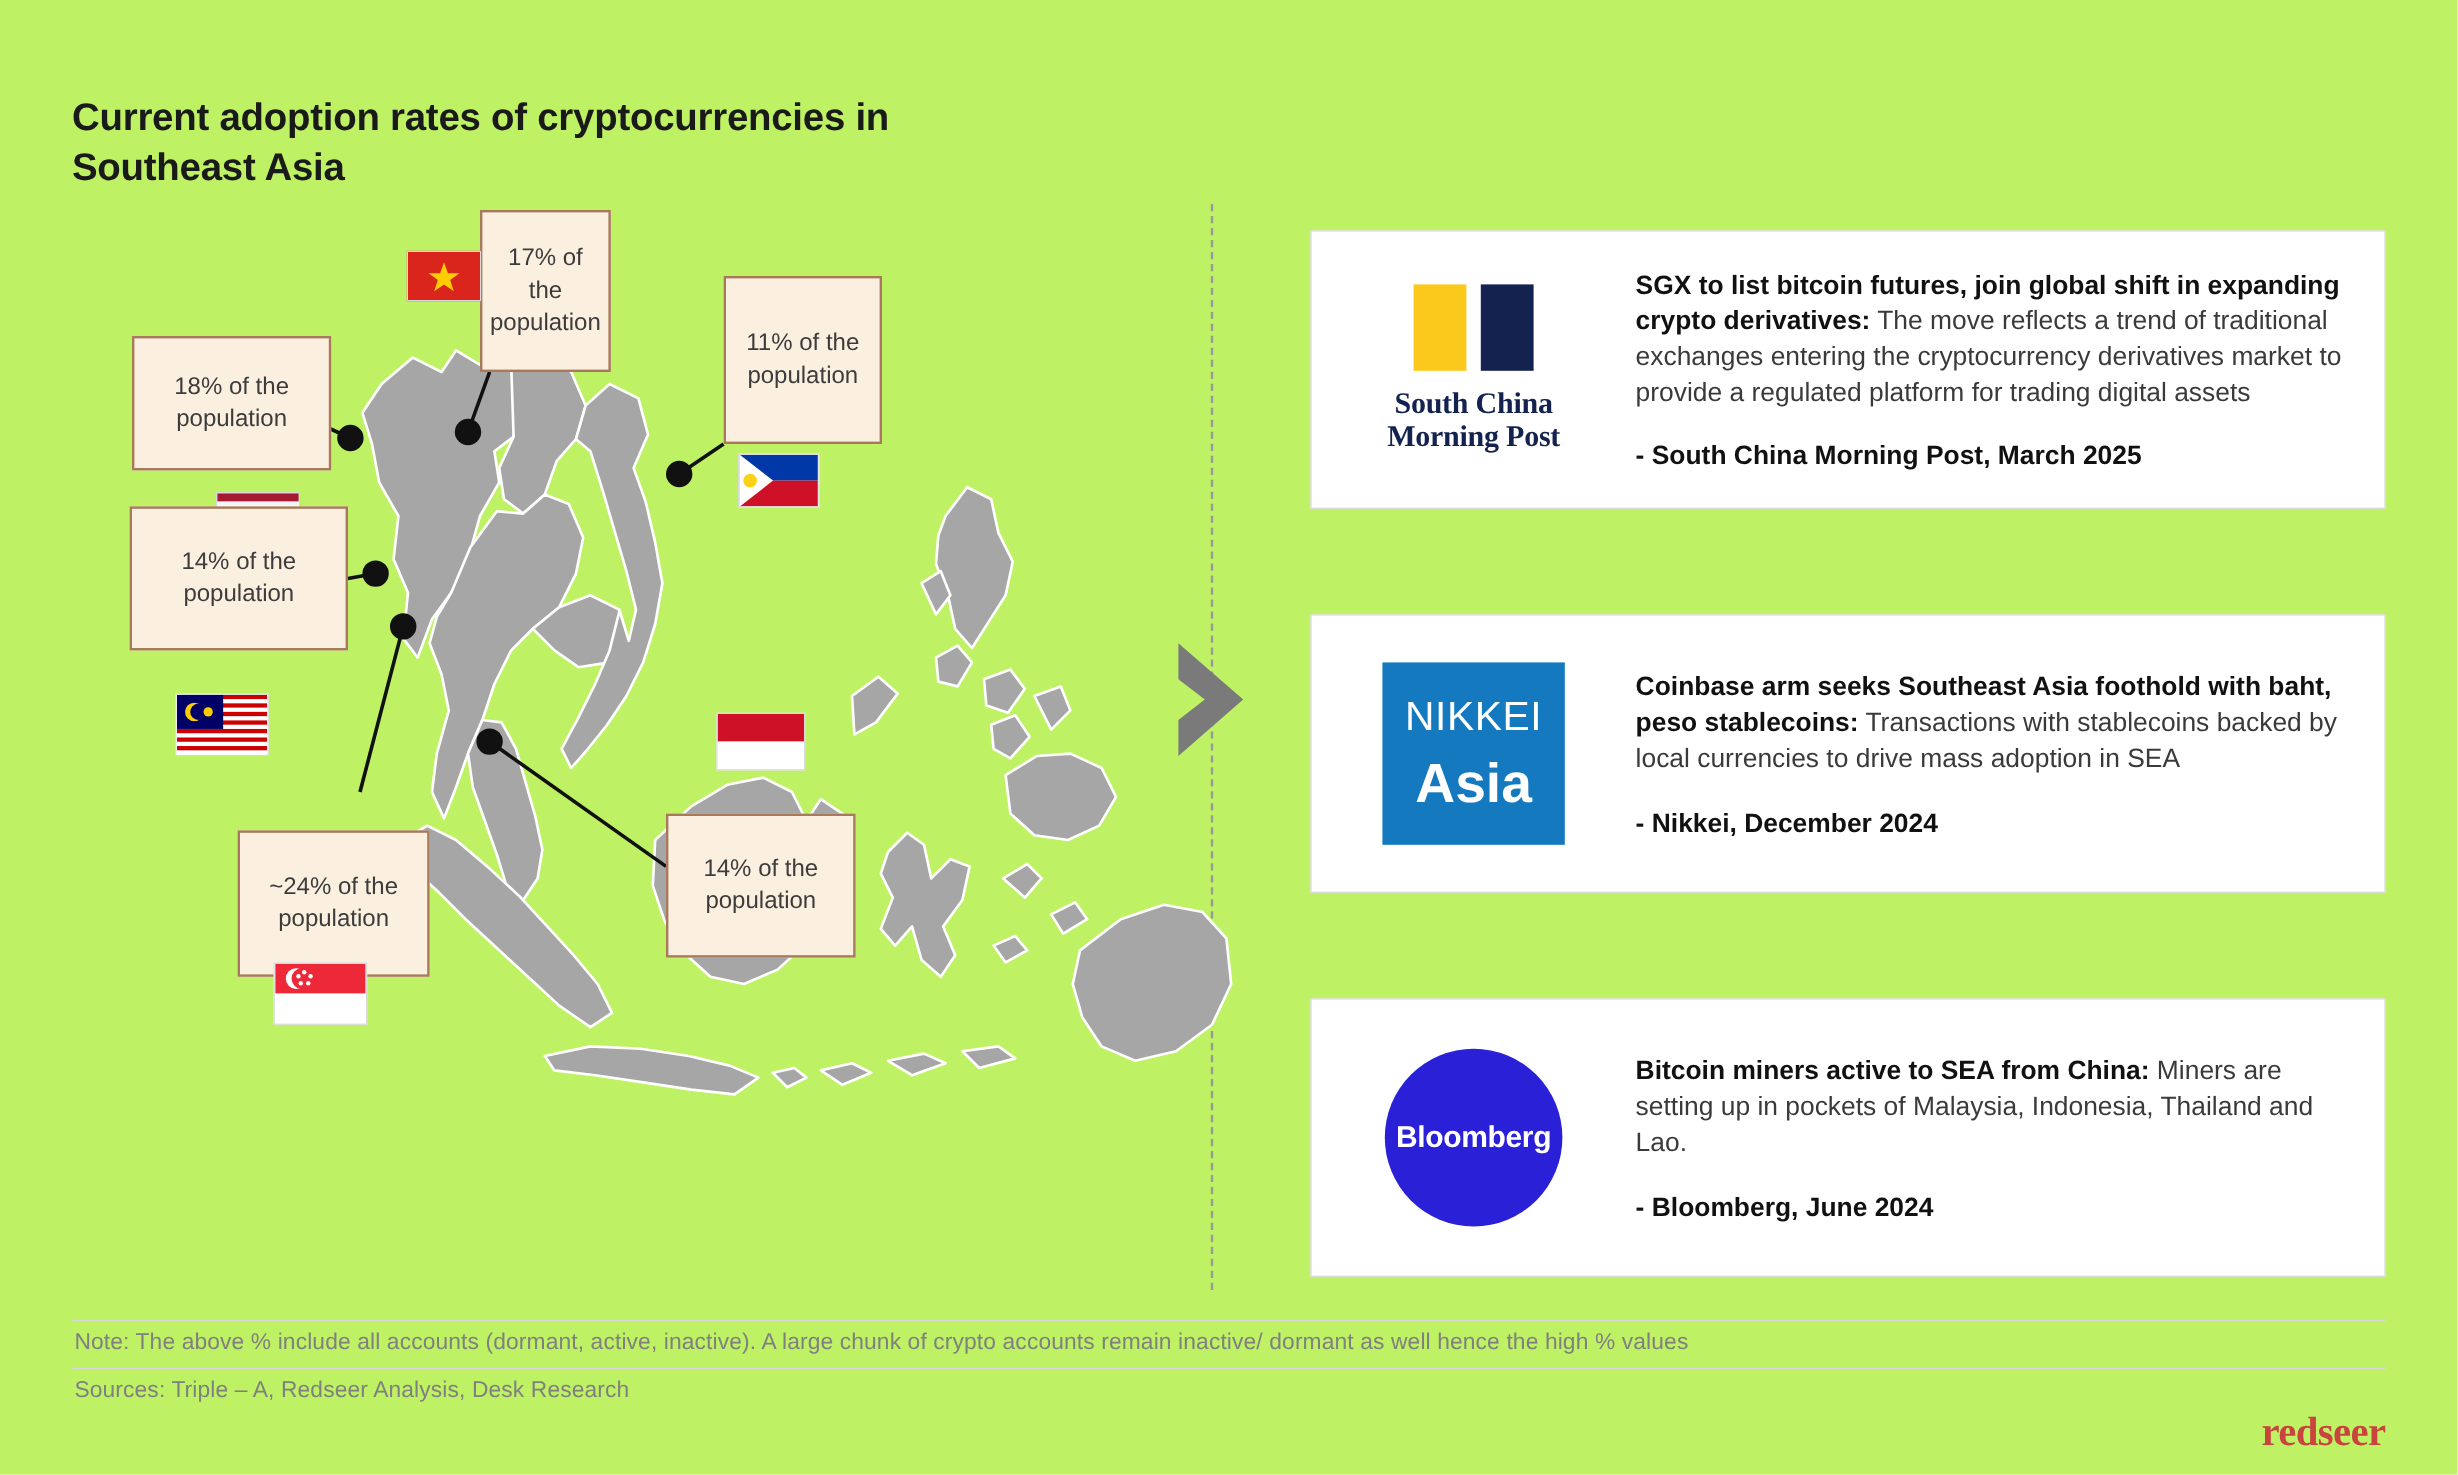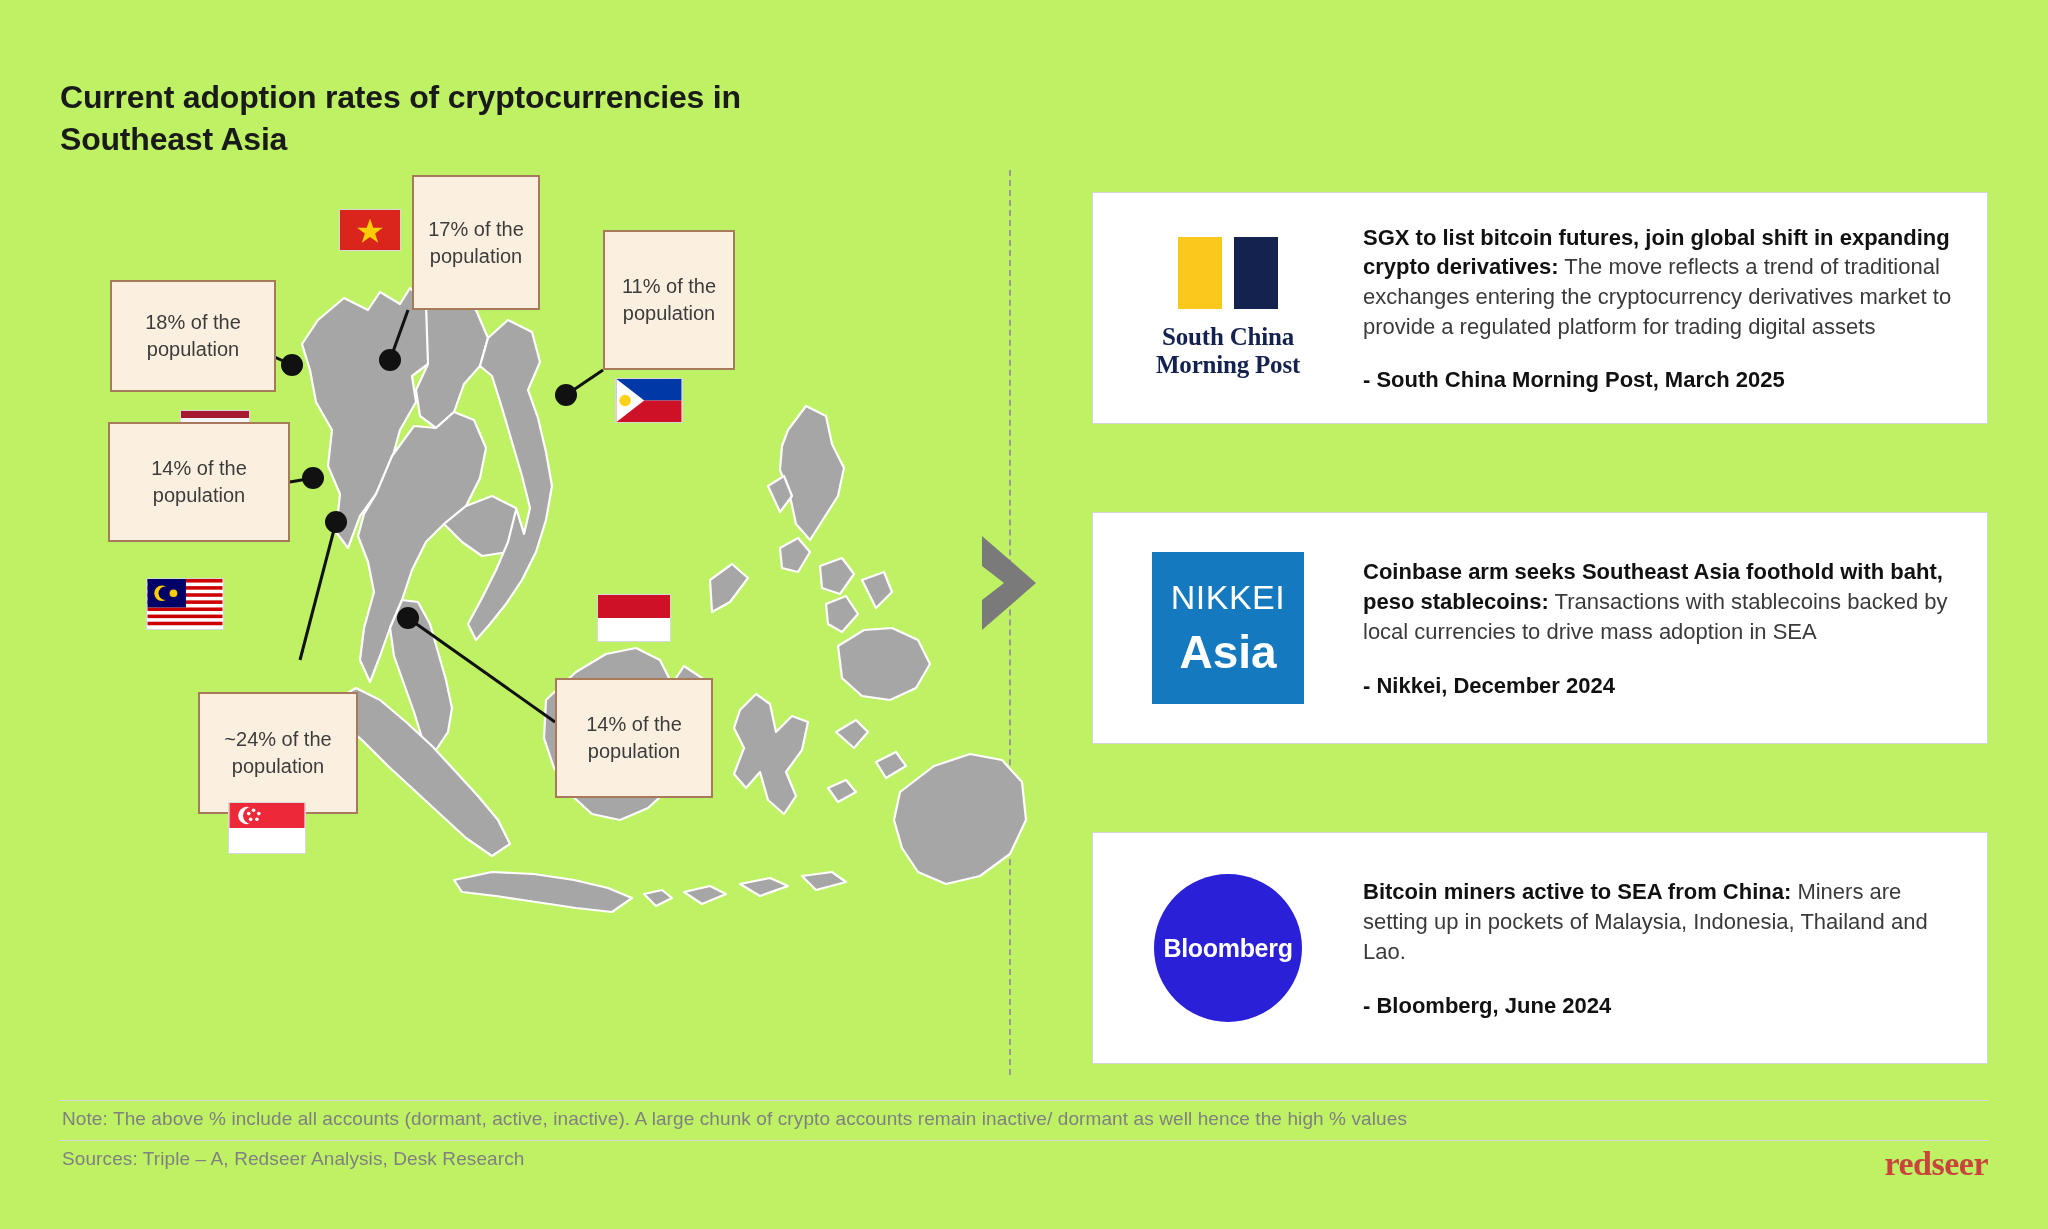--- a/index.html
+++ b/index.html
@@ -108,21 +108,21 @@
     color: #fff; font-size: 25px; font-weight: bold; letter-spacing: -0.3px;
   }
 
   
   .foot-rule { position: absolute; left: 60px; width: 1928px; height: 1px; background: #d9d9d9; }
   .foot-note {
     position: absolute; left: 62px; font-size: 19px; color: #808080;
     letter-spacing: 0.1px; white-space: nowrap;
   }
   .redseer {
-    position: absolute; right: 60px; top: 1145px;
+    position: absolute; right: 60px; top: 1175px;
     font-family: "Liberation Serif", serif;
     font-size: 34px; font-weight: bold; color: #C8443C; letter-spacing: -0.5px;
   }
 </style>
 </head>
 <body>
 
 <div id="root">
 
   <div class="title-left">Current adoption rates of cryptocurrencies in Southeast Asia</div>
@@ -218,21 +218,21 @@
       <span>18% of the<br>population</span>
     </div>
     <div class="flag" style="left:120px; top:250px; width:70px; height:46px;">
       <div class="row" style="height:16%;background:#A51931"></div>
       <div class="row" style="height:17%;background:#F4F5F8"></div>
       <div class="row" style="height:34%;background:#2D2A4A"></div>
       <div class="row" style="height:17%;background:#F4F5F8"></div>
       <div class="row" style="height:16%;background:#A51931"></div>
     </div>
 
-    <div class="callout" style="left:352px; top:15px; width:128px; height:135px;">
+    <div class="callout" style="left:340px; top:15px; width:109px; height:135px;">
       <span>17% of the<br>population</span>
     </div>
     <div class="flag" style="left:279px; top:49px; width:62px; height:42px; background:#DA251D;">
       <svg viewBox="0 0 62 42" style="width:100%;height:100%">
         <rect width="62" height="42" fill="#DA251D"></rect>
         <polygon points="31,9 34.4,18.6 44.5,18.6 36.4,24.6 39.6,34.4 31,28.4 22.4,34.4 25.6,24.6 17.5,18.6 27.6,18.6" fill="#FFCD00"></polygon>
       </svg>
     </div>
 
     <div class="callout" style="left:543px; top:70px; width:132px; height:140px;justify-content:center;">

